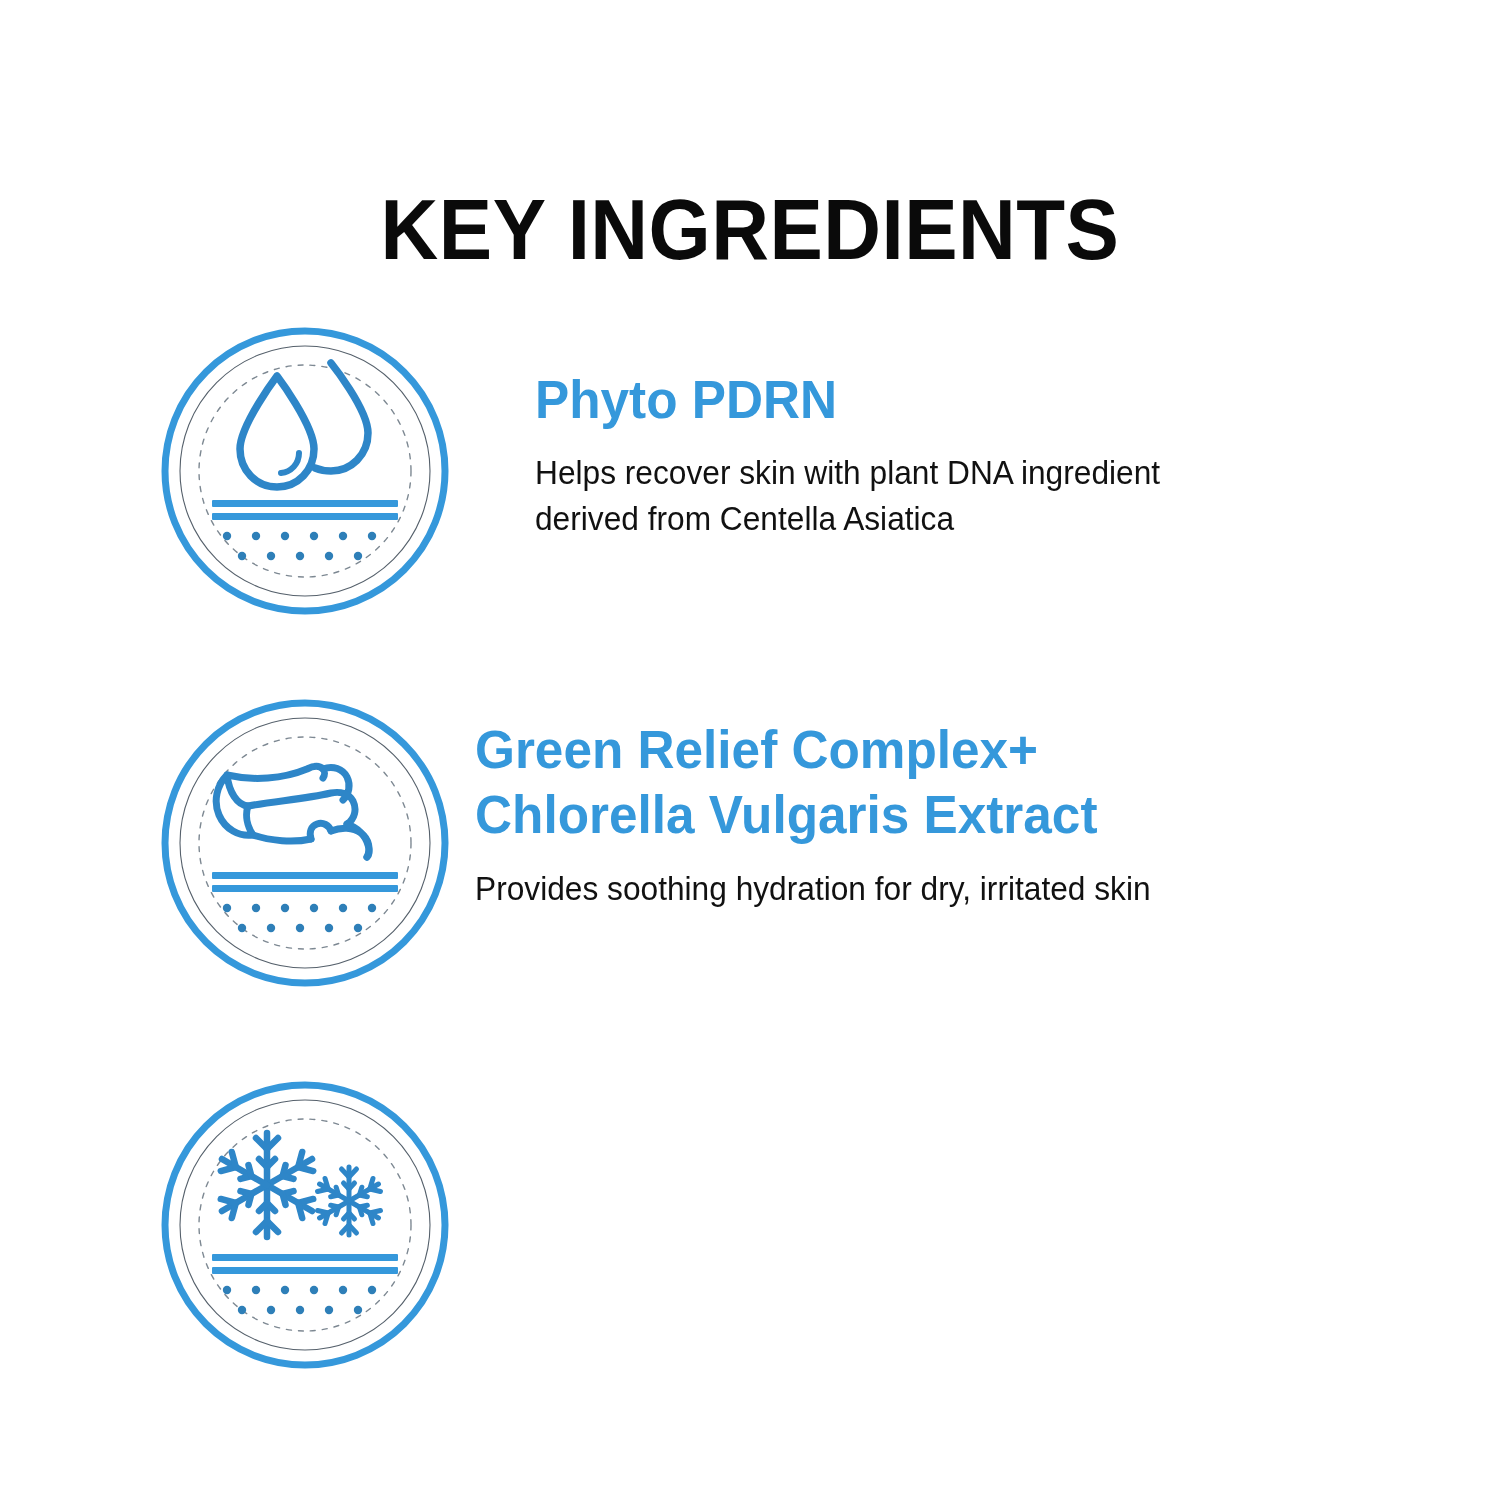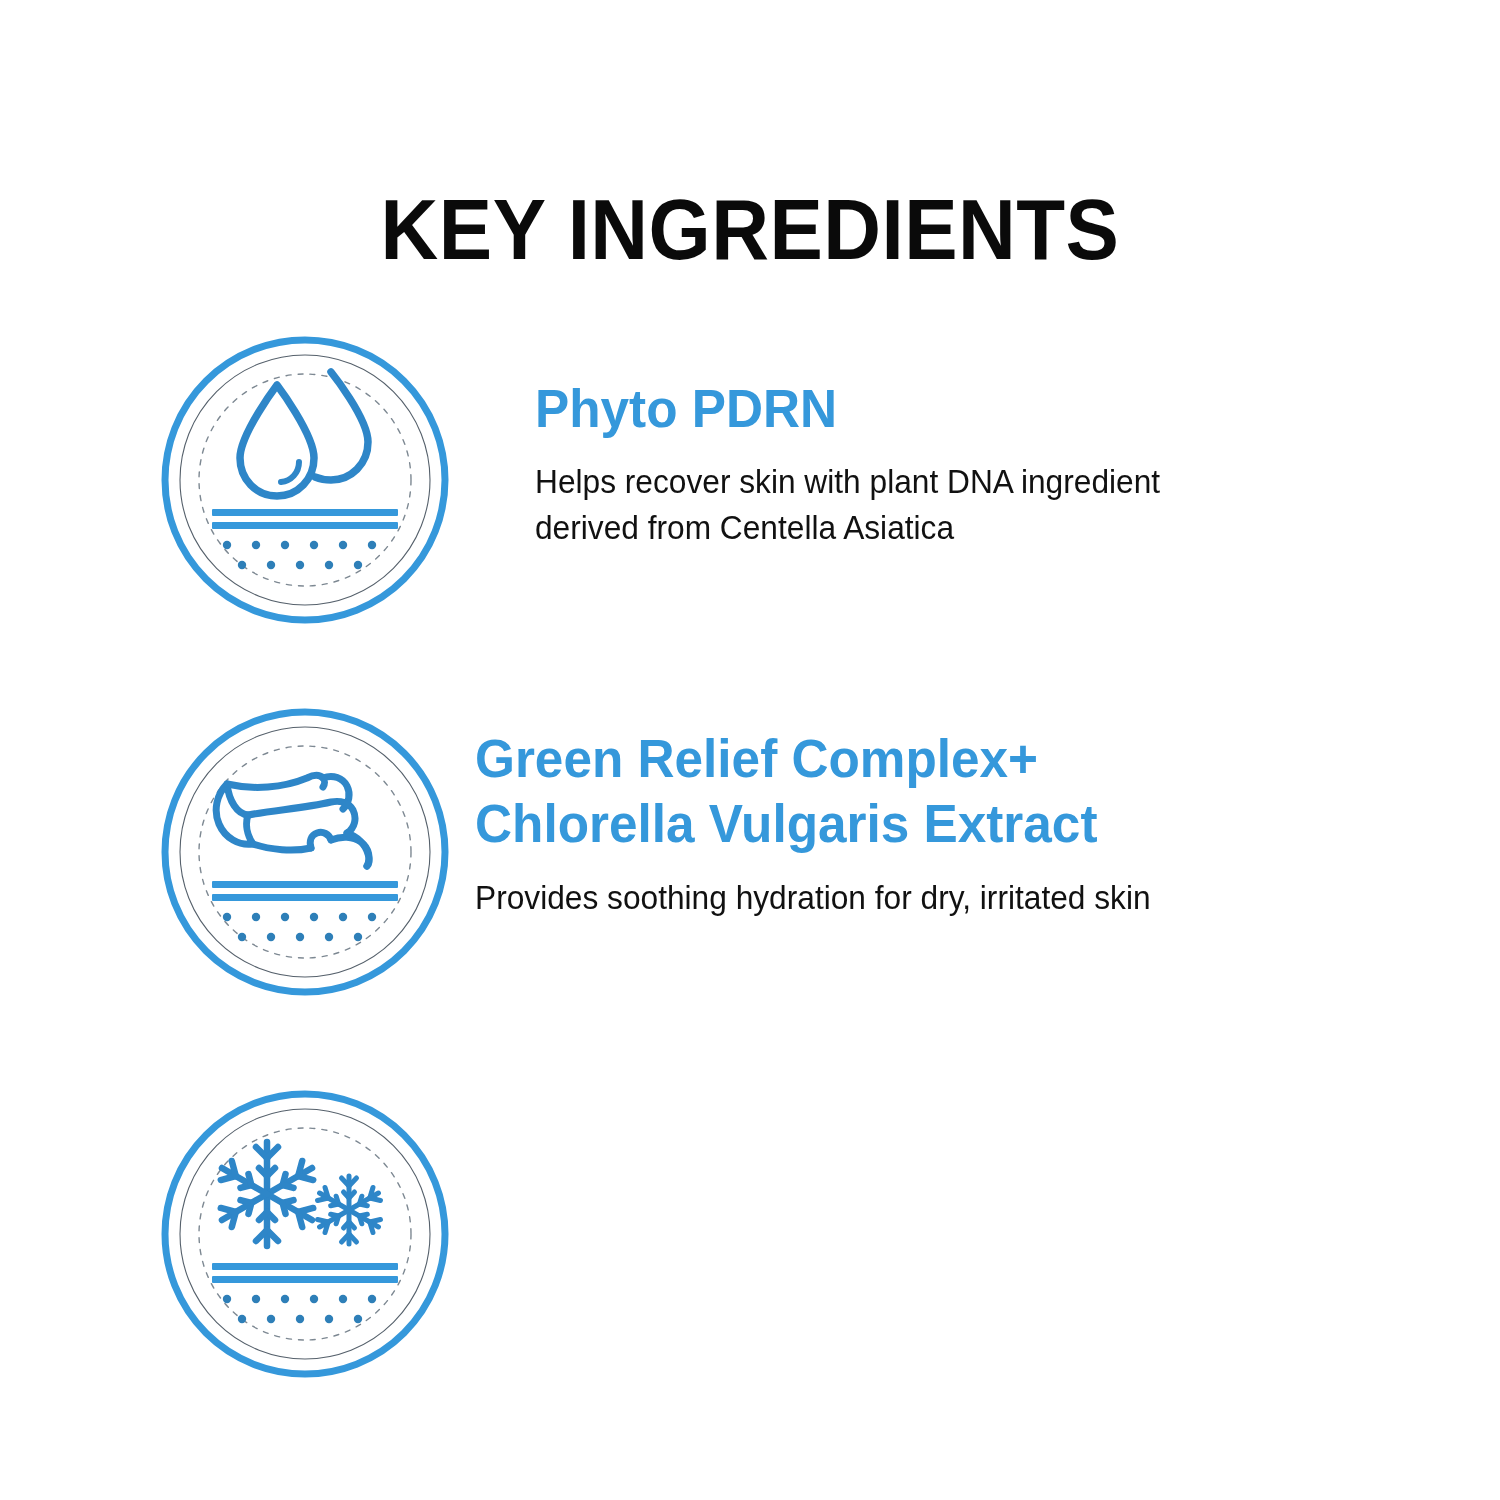--- a/index.html
+++ b/index.html
@@ -39,21 +39,21 @@
     color: #0a0a0a;
     transform: scaleX(0.93);
     transform-origin: 50% 50%;
     white-space: nowrap;
   }
 
   
   .ingredients {
     position: absolute;
     left: 0;
-    top: 316px;
+    top: 307px;
     width: 1500px;
   }
 
   .ingredient-row {
     position: relative;
     display: flex;
     align-items: flex-start;
     height: 380px;
   }
 

